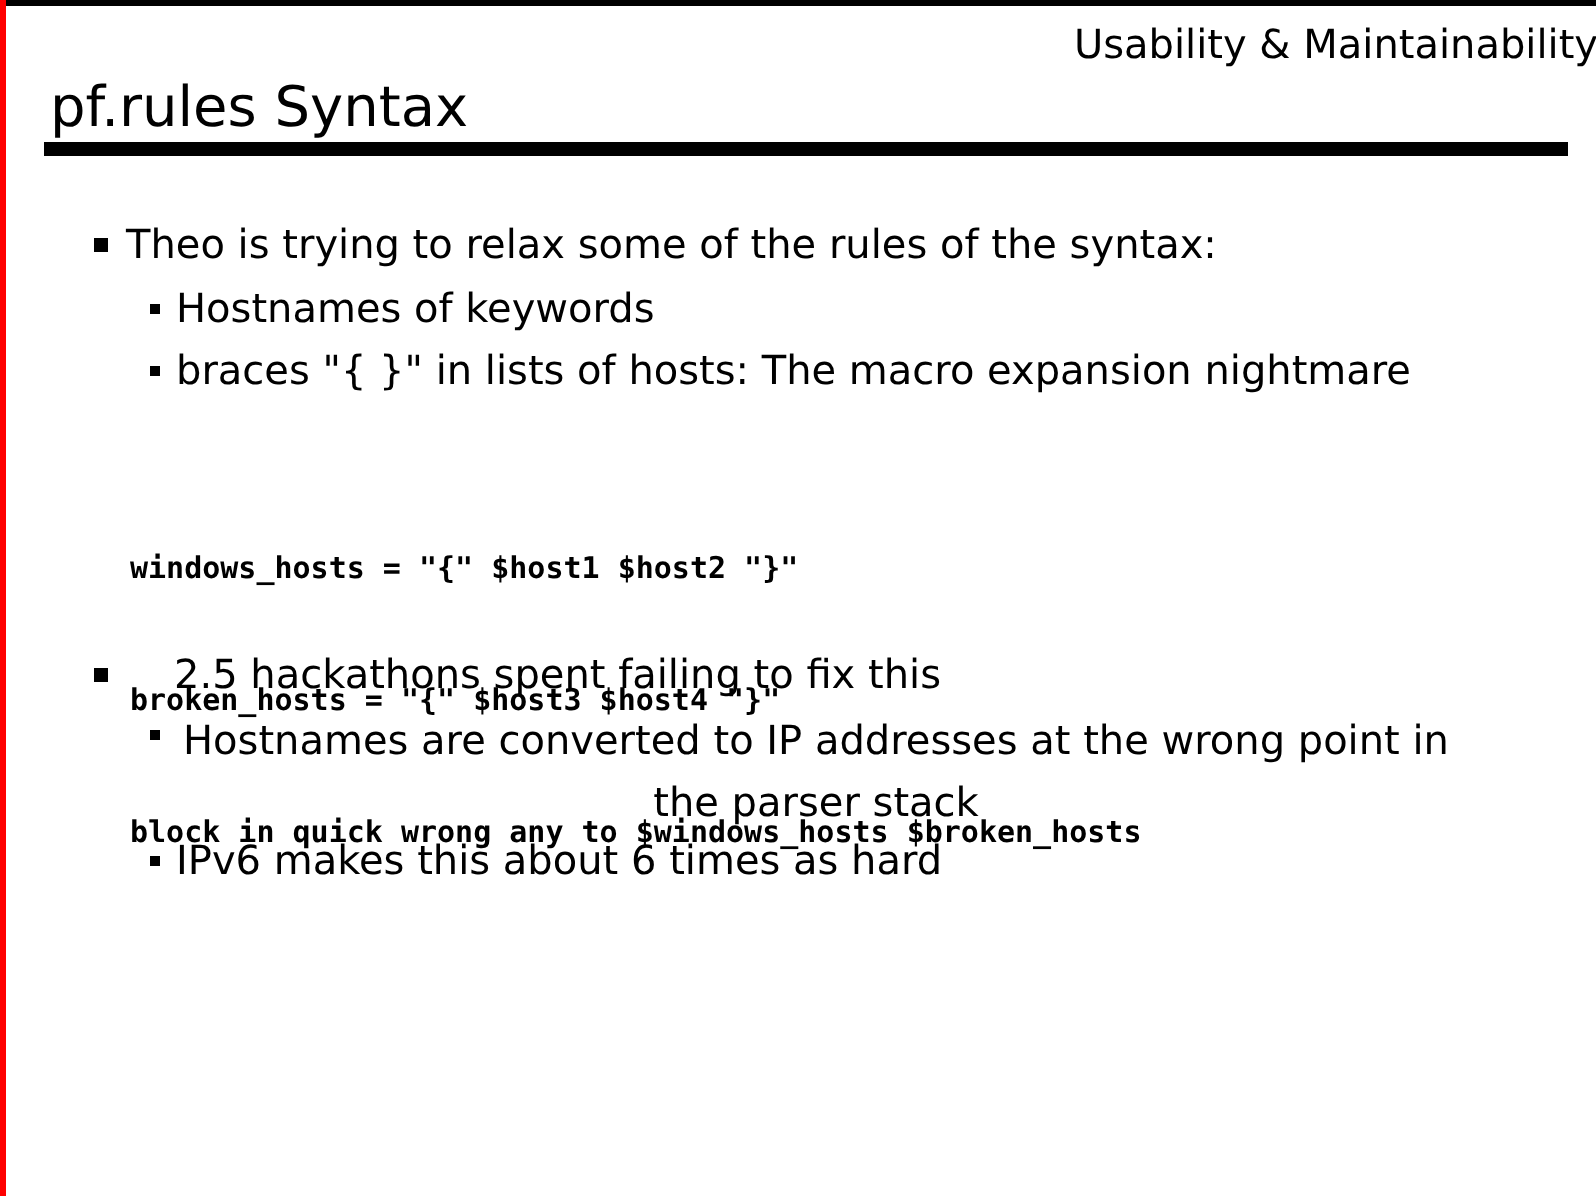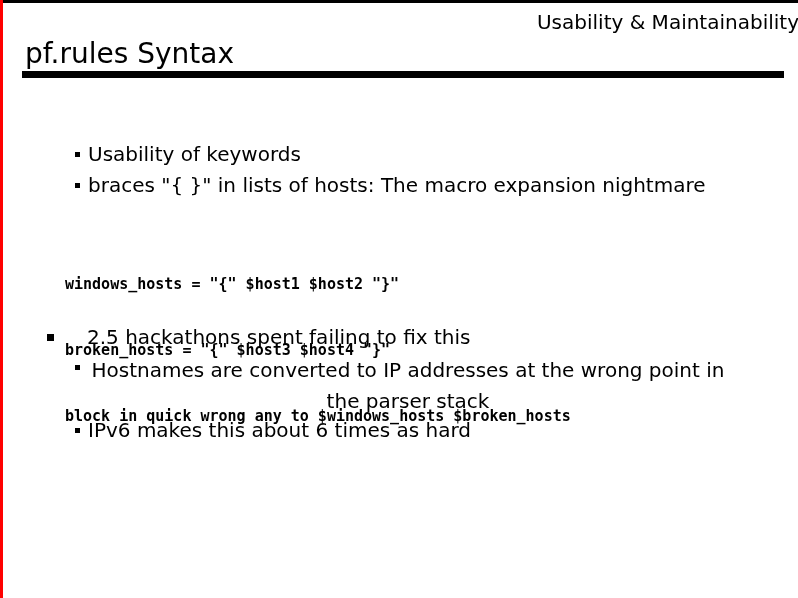--- a/index.html
+++ b/index.html
@@ -58,24 +58,28 @@
 <div class="slide">
 
   <div class="top-border"></div>
   <div class="left-accent"></div>
 
   <div class="header-label">Usability &amp; Maintainability</div>
 
   <div class="slide-title">pf.rules Syntax</div>
   <div class="title-rule"></div>
 
+  <div class="row row-b1">
+    <span class="sq1"></span>
+    <span class="t1">Theo is trying to relax some of the rules of the syntax:</span>
+  </div>
 
   <div class="row row-b1s1">
     <span class="sq2"></span>
-    <span class="t2">Usability of keywords</span>
+    <span class="t2">Hostnames of keywords</span>
   </div>
 
   <div class="row row-b1s2">
     <span class="sq2"></span>
     <span class="t2">braces "{ }" in lists of hosts: The macro expansion nightmare</span>
   </div>
 
   <div class="codeblock">
     <div>windows_hosts = "{" $host1 $host2 "}"</div>
     <div>broken_hosts = "{" $host3 $host4 "}"</div>

